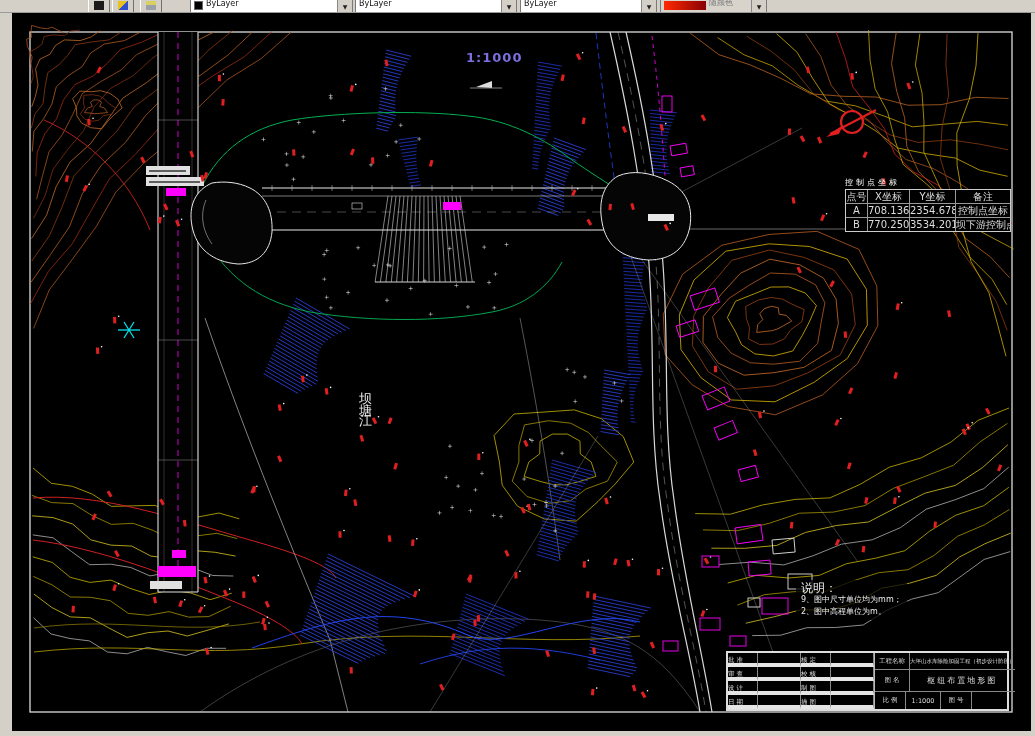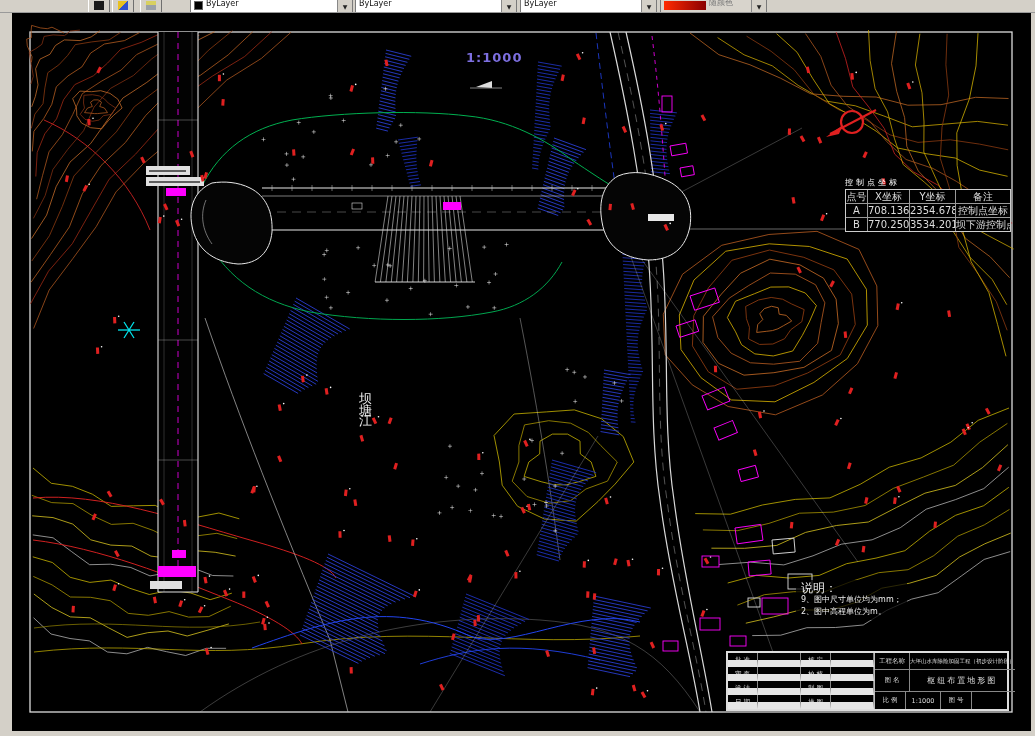--- a/index.html
+++ b/index.html
@@ -34,22 +34,22 @@
   .ctable>div{border-right:1px solid #999;border-bottom:1px solid #999;height:13px;line-height:13px;
               text-align:center;overflow:hidden;white-space:nowrap}
   .ctable>div:nth-child(4n){border-right:none}
   .ctable>div:nth-last-child(-n+4){border-bottom:none}
   .notes{left:796px;top:580px;background:rgba(0,0,0,.75);padding:2px 5px;font-size:8px;line-height:12px;color:#eee}
   .notes .nt{font-size:12px}
   .tblock{left:726px;top:651px;width:283px;height:60px;background:#000;border:2px solid #ddd;
           display:flex;font-size:6.5px;color:#ddd;box-sizing:border-box}
   .tb-left{width:146px;display:grid;grid-template-columns:30px 43px 30px 43px;grid-auto-rows:14px;
            border-right:1px solid #bbb}
-  .tb-left>div{border-right:1px solid #888;border-bottom:7px solid #e5e5e5;line-height:14px;
-               text-align:center;overflow:hidden}
+  .tb-left>div{border-right:1px solid #888;border-bottom:4px solid #e5e5e5;line-height:14px;
+               overflow:hidden}
   .tb-right{flex:1;display:flex;flex-direction:column}
   .tbr{display:flex;border-bottom:1px solid #888}
   .tbr:last-child{border-bottom:none}
   .tbr .c{border-right:1px solid #888;overflow:hidden;white-space:nowrap;display:flex;
           align-items:center;justify-content:center}
   .tbr .c:last-child{border-right:none}
 </style>
 </head>
 <body>
 

